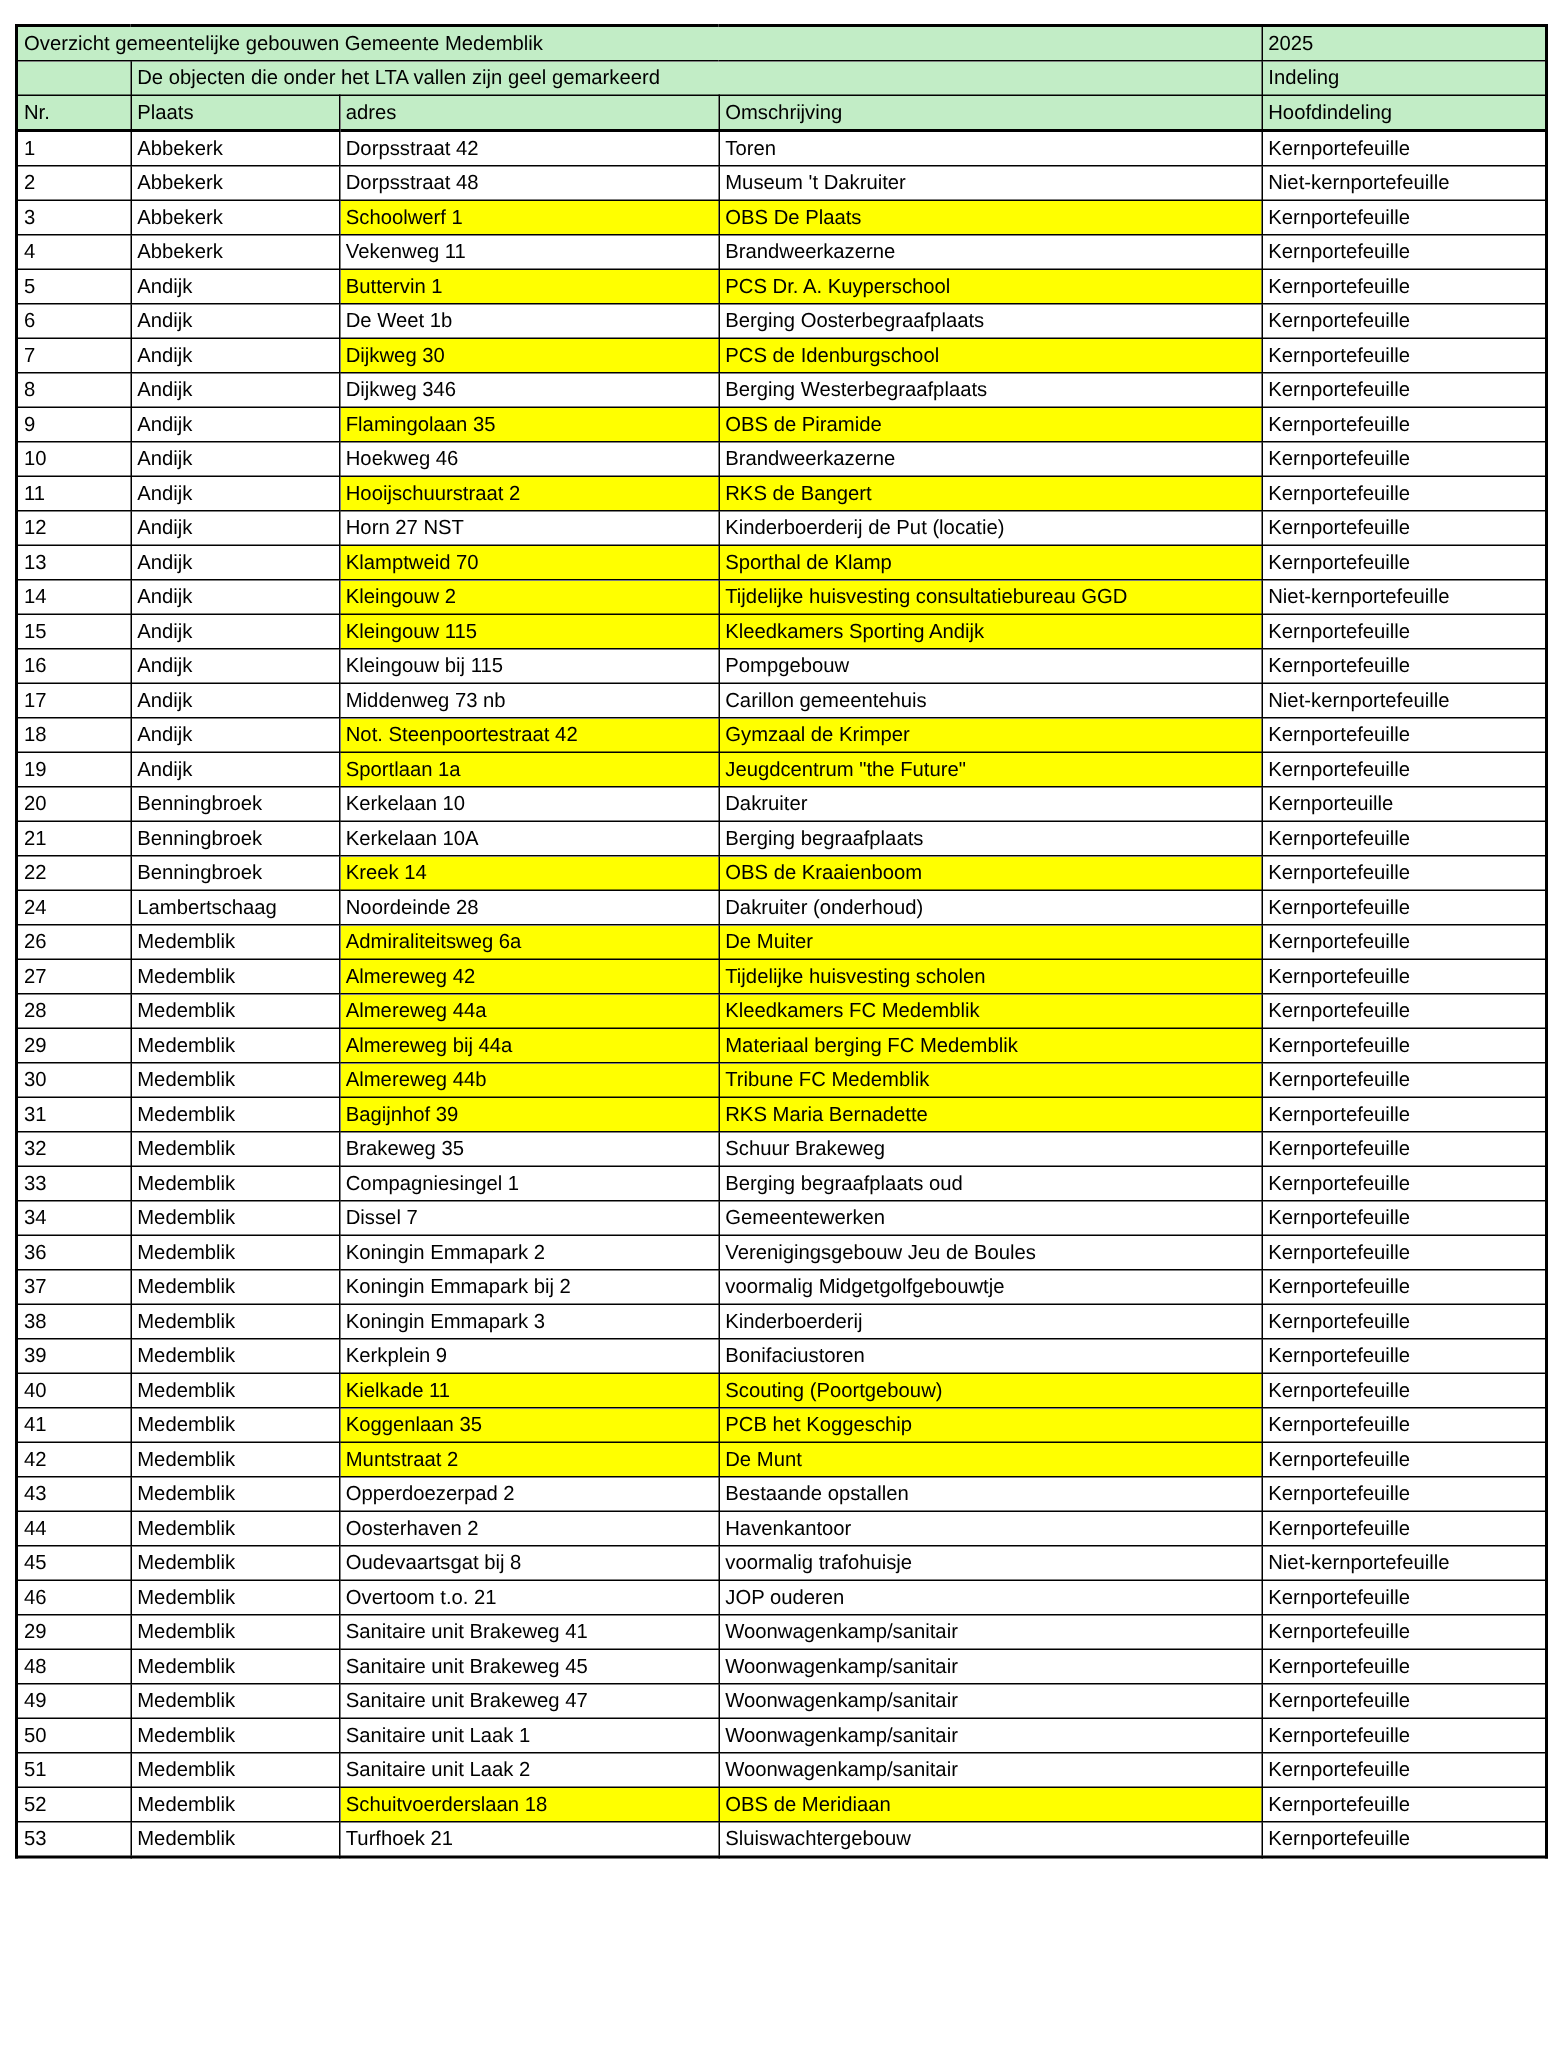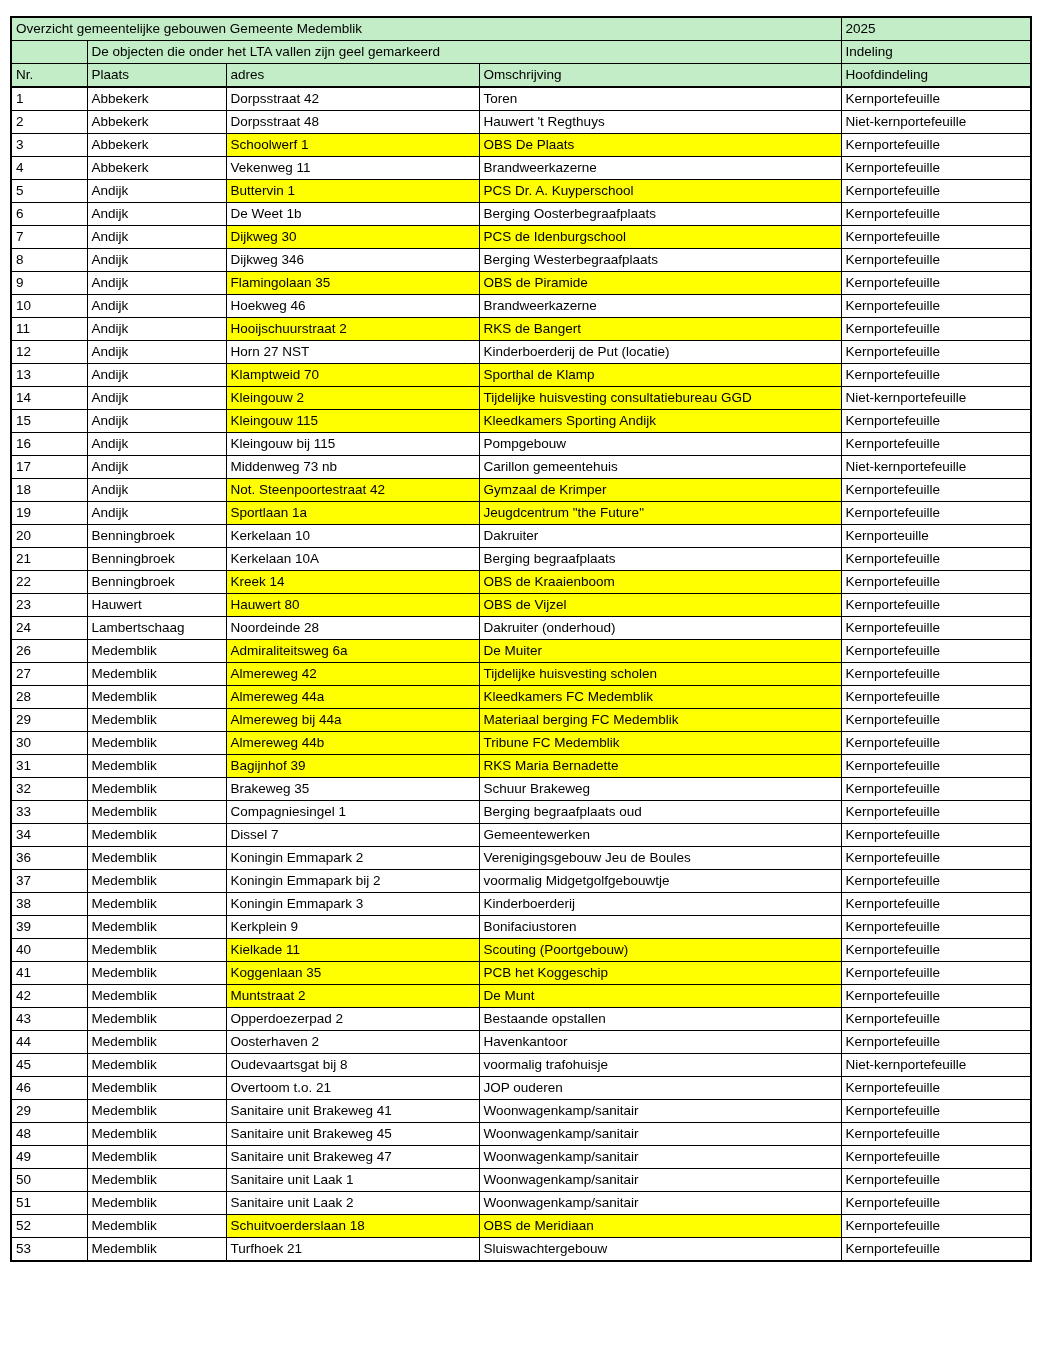--- a/index.html
+++ b/index.html
@@ -81,21 +81,21 @@
           <td class="num">1</td>
           <td>Abbekerk</td>
           <td>Dorpsstraat 42</td>
           <td>Toren</td>
           <td>Kernportefeuille</td>
         </tr>
         <tr>
           <td class="num">2</td>
           <td>Abbekerk</td>
           <td>Dorpsstraat 48</td>
-          <td>Hauwert 't Regthuys</td>
+          <td>Museum 't Dakruiter</td>
           <td>Niet-kernportefeuille</td>
         </tr>
         <tr>
           <td class="num">3</td>
           <td>Abbekerk</td>
           <td class="lta">Schoolwerf 1</td>
           <td class="lta">OBS De Plaats</td>
           <td>Kernportefeuille</td>
         </tr>
         <tr>
@@ -225,27 +225,20 @@
           <td>Kernportefeuille</td>
         </tr>
         <tr>
           <td class="num">22</td>
           <td>Benningbroek</td>
           <td class="lta">Kreek 14</td>
           <td class="lta">OBS de Kraaienboom</td>
           <td>Kernportefeuille</td>
         </tr>
         <tr>
-          <td class="num">23</td>
-          <td>Hauwert</td>
-          <td class="lta">Hauwert 80</td>
-          <td class="lta">OBS de Vijzel</td>
-          <td>Kernportefeuille</td>
-        </tr>
-        <tr>
           <td class="num">24</td>
           <td>Lambertschaag</td>
           <td>Noordeinde 28</td>
           <td>Dakruiter (onderhoud)</td>
           <td>Kernportefeuille</td>
         </tr>
         <tr>
           <td class="num">26</td>
           <td>Medemblik</td>
           <td class="lta">Admiraliteitsweg 6a</td>

